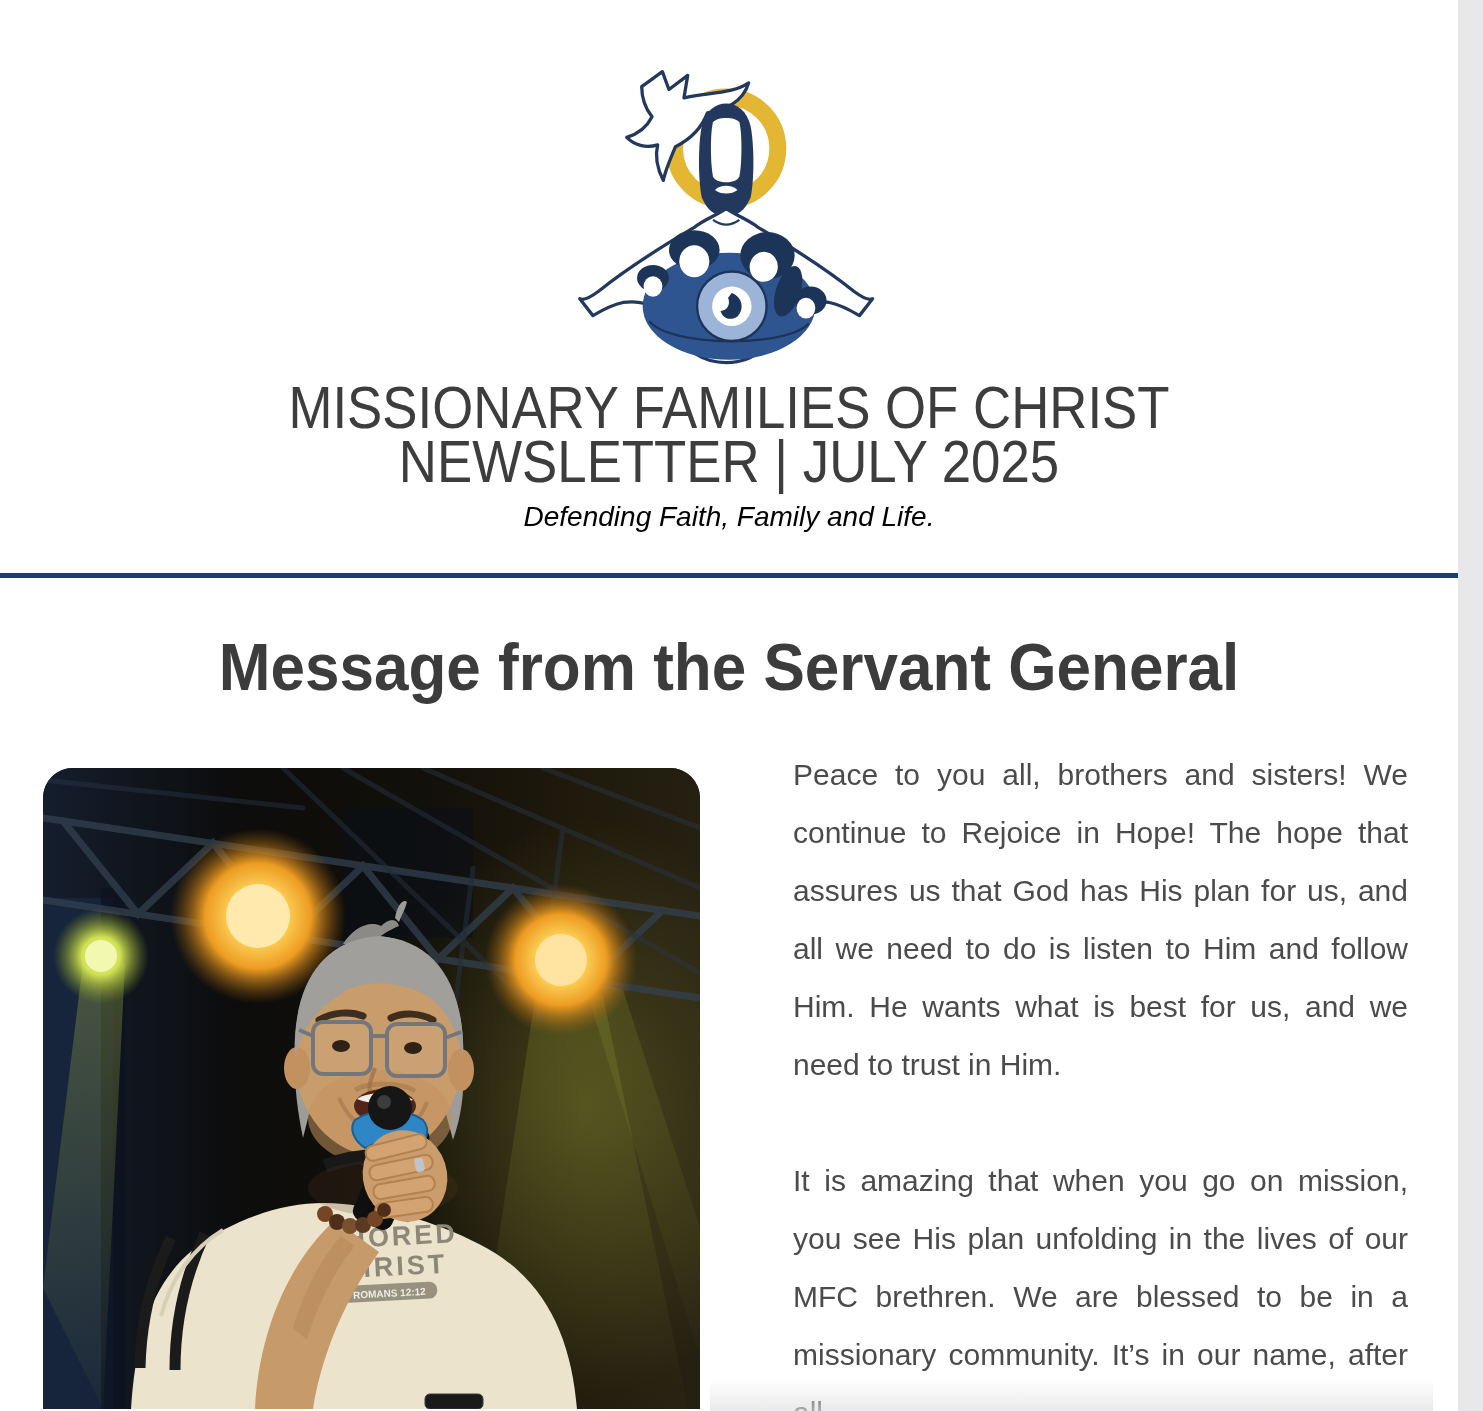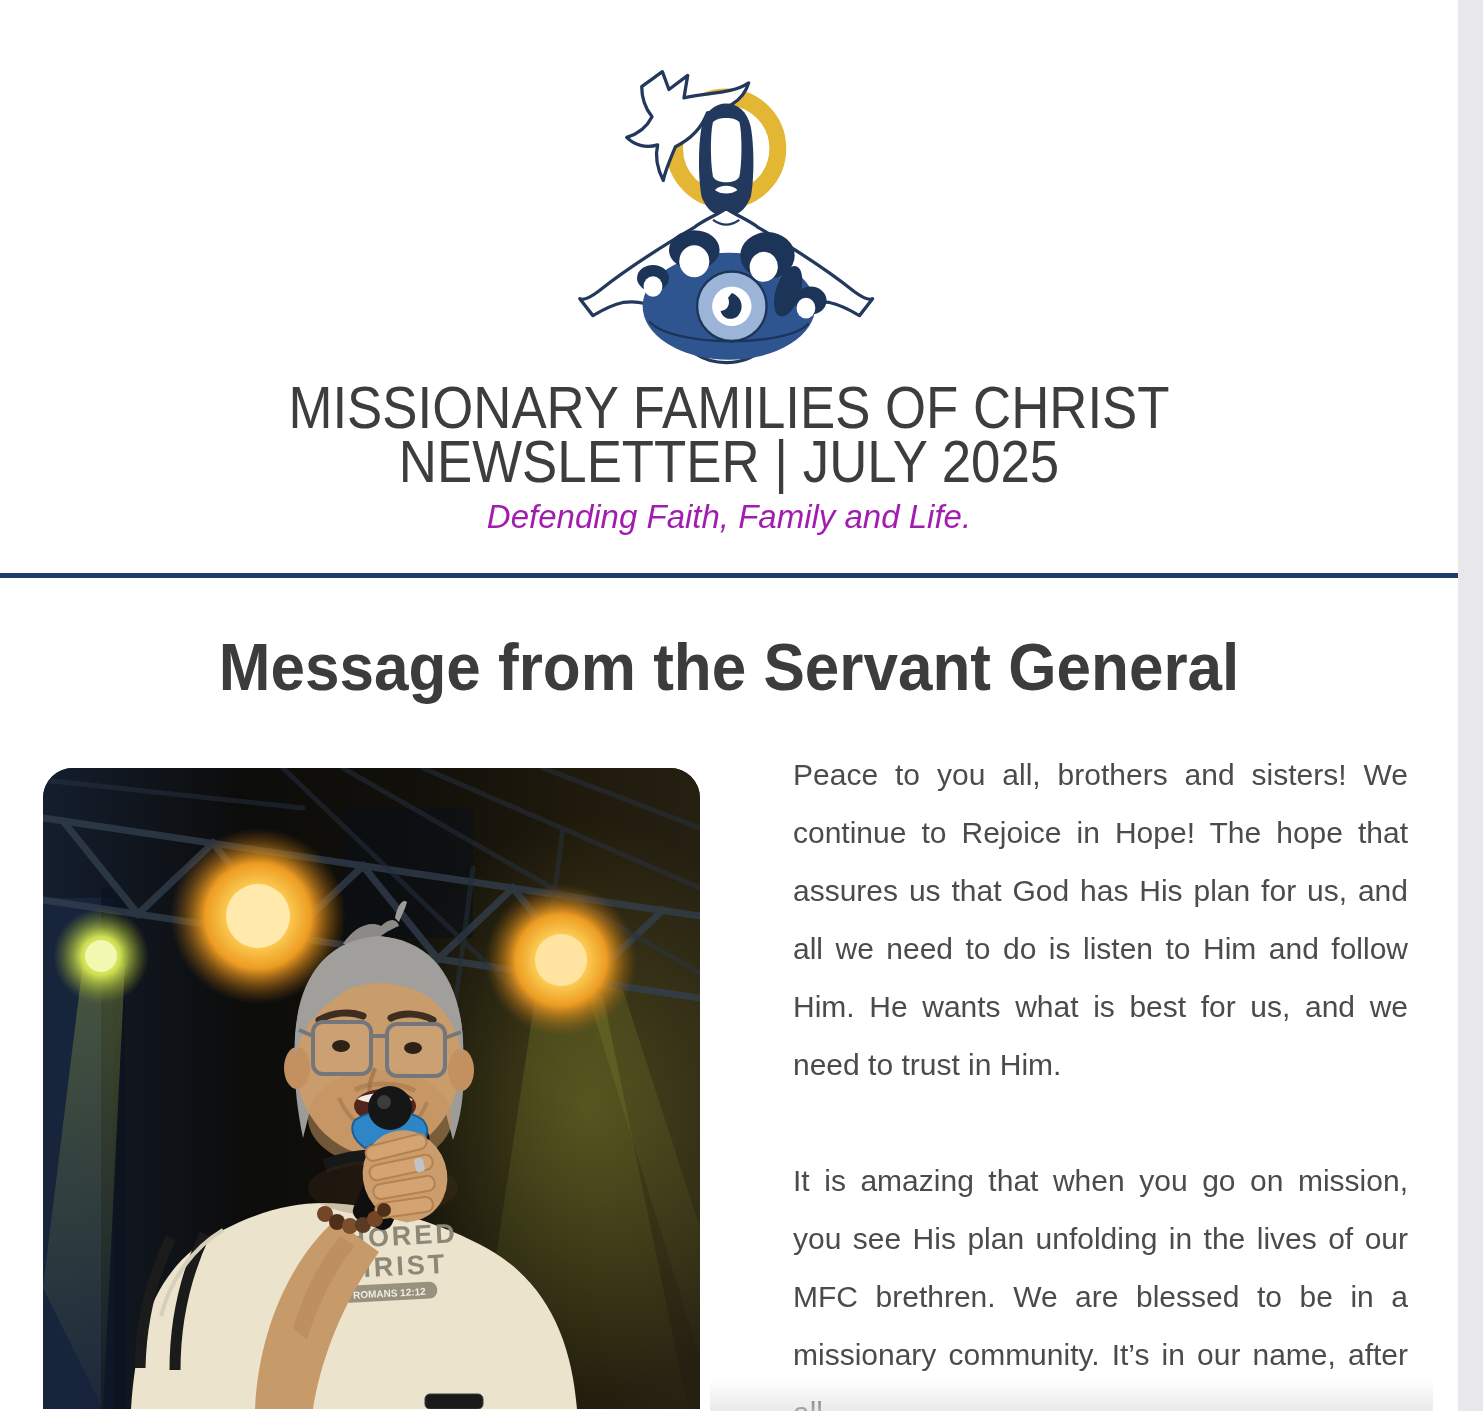--- a/index.html
+++ b/index.html
@@ -6,21 +6,21 @@
   body{background:#e8e8ea;font-family:"Liberation Sans",sans-serif;}
   .page{position:relative;width:1483px;height:1411px;background:#e8e8ea;overflow:hidden;}
   .content{position:absolute;left:0;top:0;width:1458px;height:1411px;background:#ffffff;overflow:hidden;}
 
   
   .masthead{padding-top:66px;text-align:center;}
   .logo{width:310px;height:305px;margin:0 auto;}
   .logo svg{width:100%;height:100%;display:block;}
   .title{margin:10px 0 0;font-weight:normal;color:#3d3d3d;font-size:60px;line-height:54px;letter-spacing:0;}
   .title-line{display:block;transform:scaleX(0.88);transform-origin:50% 50%;white-space:nowrap;}
-  .tagline{margin:8px 0 0;font-style:italic;color:#a21caf;font-size:33px;line-height:40px;}
+  .tagline{margin:8px 0 0;font-style:italic;color:#000000;font-size:28px;line-height:40px;}
 
   .divider{border:none;height:5px;width:100%;margin:36px 0 0;background:#1f3c6d;}
 
   
   .heading{margin:54px 0 0;text-align:center;font-size:66px;line-height:70px;font-weight:bold;color:#3c3c3c;transform:scaleX(0.94);transform-origin:50% 50%;white-space:nowrap;}
   .article-body{display:flex;align-items:flex-start;padding:48px 50px 0 43px;}
   .photo{flex:0 0 657px;width:657px;height:641px;margin:18px 75px 0 0;border-radius:30px 30px 0 0;overflow:hidden;background:#0d0d0d;}
   .photo svg{display:block;width:657px;height:641px;}
   .text-col{width:633px;margin-top:-4px;font-size:30px;line-height:58px;color:#4b4b4b;text-align:justify;margin-left:18px;}
   .text-col p{margin:0;}

